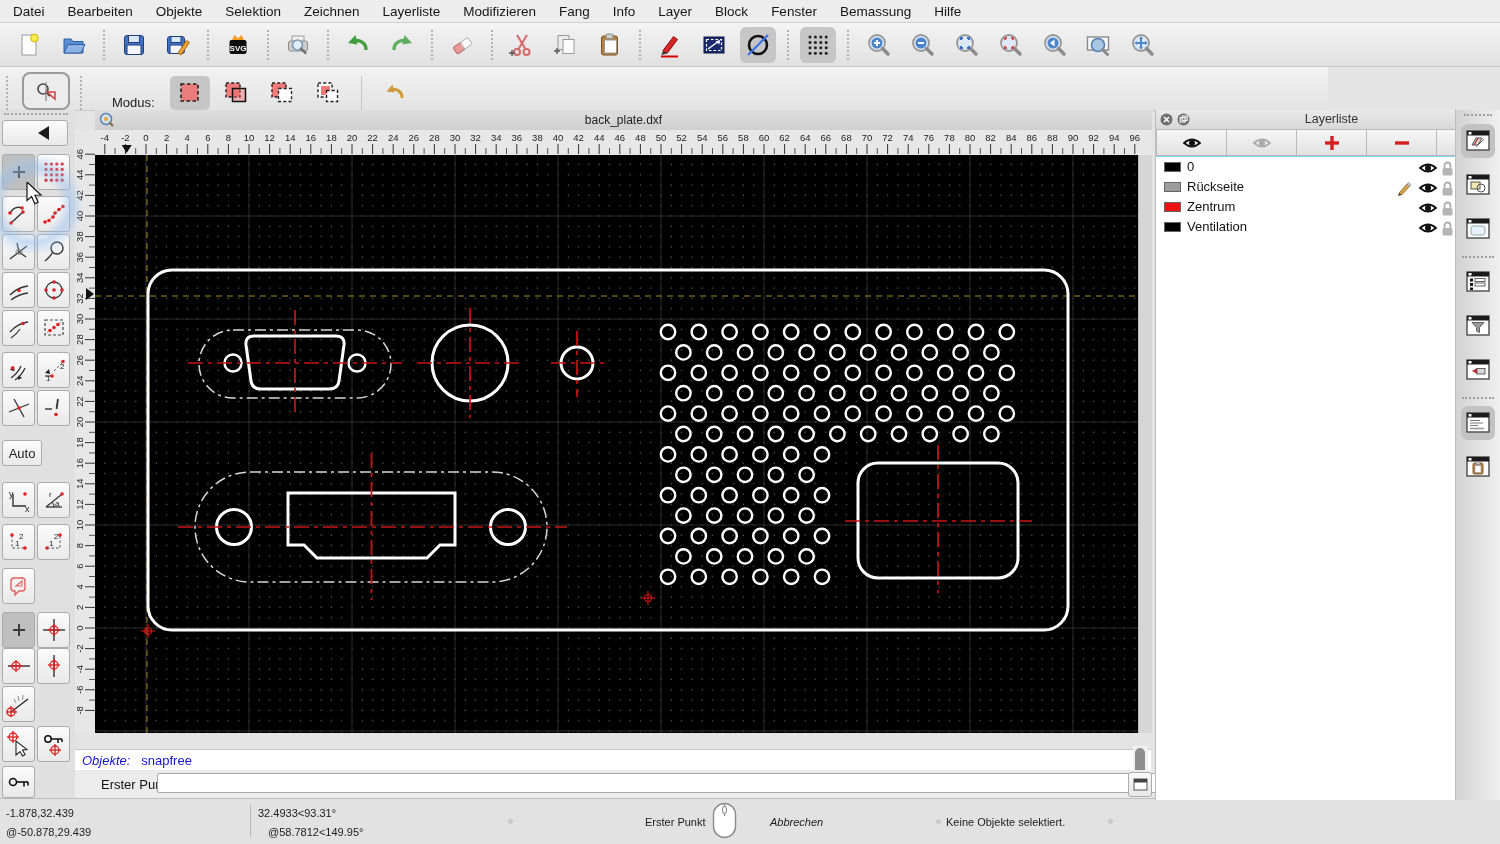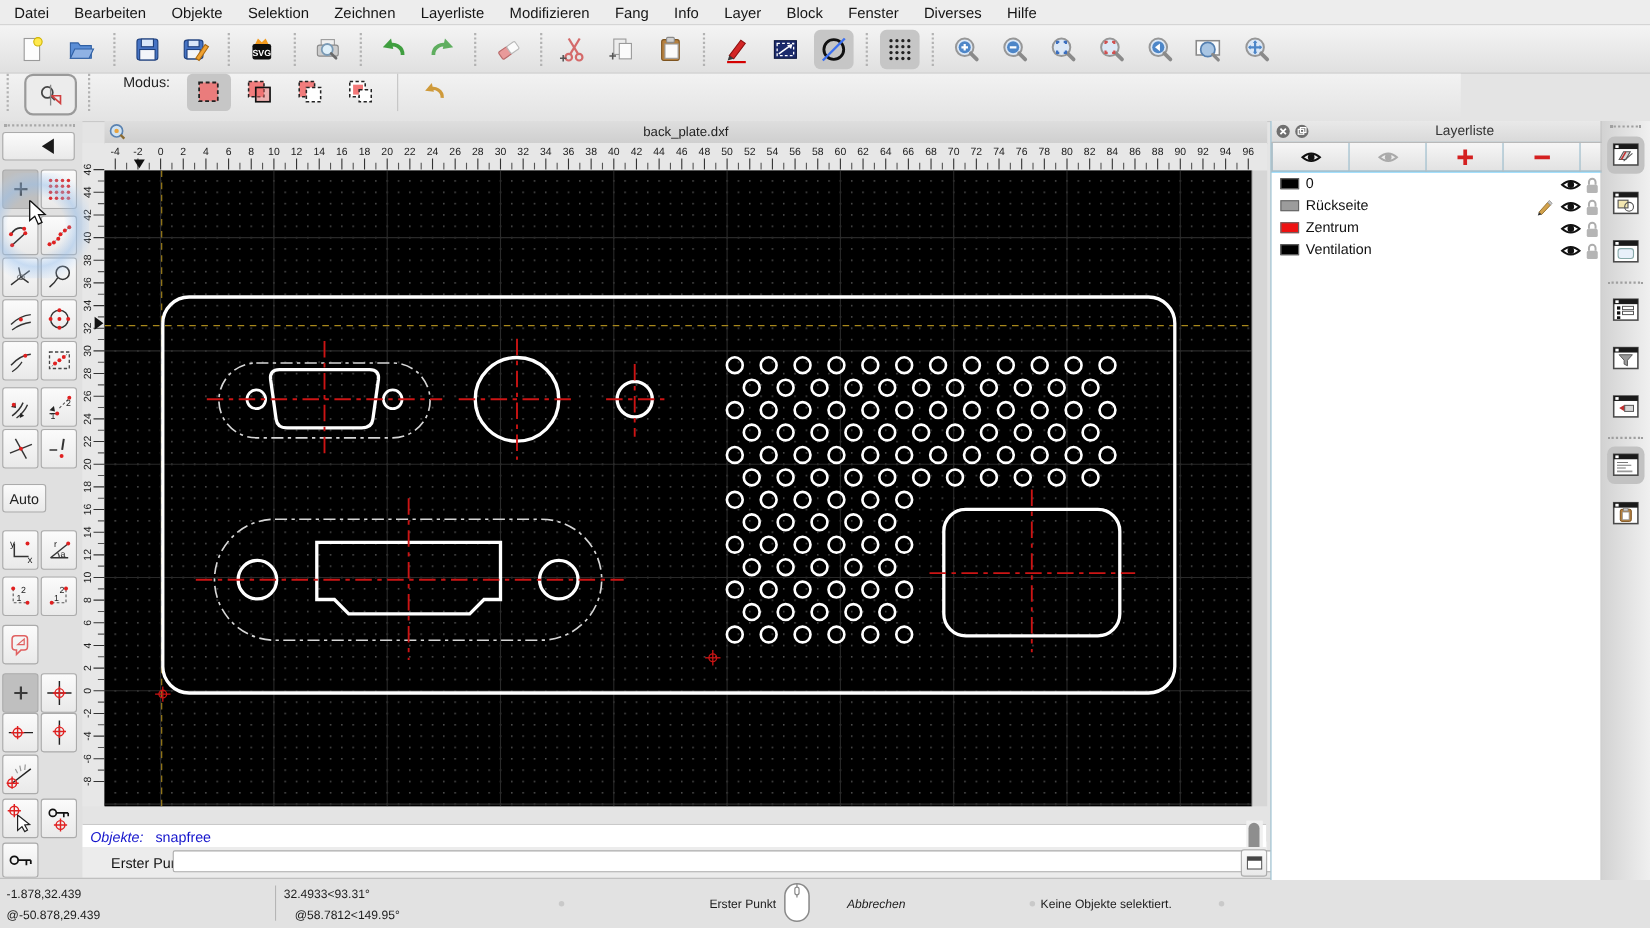--- a/index.html
+++ b/index.html
@@ -14,21 +14,21 @@
   
   #toolbar-main{position:absolute;left:0;top:23px;width:1500px;height:43px;
     background:linear-gradient(#f4f4f4,#e0e0e0);border-bottom:1px solid #c9c9c9;
     display:flex;align-items:center;padding-left:8px;}
   .tbtn{width:36px;height:36px;margin:0 4px;border-radius:6px;display:flex;
         align-items:center;justify-content:center;}
   .tbtn.active{background:#c6c6c6;}
   .tsep{height:30px;border-left:2px dotted #b2b2b2;margin:0 7px;}
   #toolbar-modus{position:absolute;left:0;top:67px;width:1328px;height:43px;
     background:linear-gradient(#f2f2f2,#e3e3e3);border-bottom:1px solid #c9c9c9;
-    display:flex;align-items:flex-start;font-size:13px;color:#222;}
+    display:flex;align-items:flex-end;font-size:13px;color:#222;}
   #sel-tool-btn{width:44px;height:34px;border:2px solid #9a9a9a;border-radius:8px;
     margin-left:14px;display:flex;align-items:center;justify-content:center;background:#ececec;}
   #modus-label{margin-left:30px;margin-right:12px;}
   .mbtn{width:40px;height:34px;margin:0 3px;border-radius:5px;display:flex;
         align-items:center;justify-content:center;}
   .mbtn.active{background:#c6c6c6;}
   .vline{height:34px;border-left:1px solid #c4c4c4;margin:0 10px;}
   
   #palette{position:absolute;left:0;top:110px;width:75px;height:690px;background:#e0e0e0;}
   #palette .handle{position:absolute;left:4px;top:3px;width:64px;border-top:2px dotted #a8a8a8;}
@@ -108,21 +108,21 @@
     <span class="menu-item">Objekte</span>
     <span class="menu-item">Selektion</span>
     <span class="menu-item">Zeichnen</span>
     <span class="menu-item">Layerliste</span>
     <span class="menu-item">Modifizieren</span>
     <span class="menu-item">Fang</span>
     <span class="menu-item">Info</span>
     <span class="menu-item">Layer</span>
     <span class="menu-item">Block</span>
     <span class="menu-item">Fenster</span>
-    <span class="menu-item">Diverses</span>
+    <span class="menu-item">Bemassung</span>
     <span class="menu-item">Hilfe</span>
   </div>
 <div id="toolbar-main">
     <div class="tbtn">
       <svg width="26" height="26" viewBox="0 0 26 26">
         <rect x="5" y="3" width="14" height="20" fill="#fdfdfd" stroke="#9a9a9a"></rect>
         <circle cx="17.5" cy="6" r="3.8" fill="#ffe94e" stroke="#d0b400"></circle>
       </svg>
     </div>
     <div class="tbtn">

